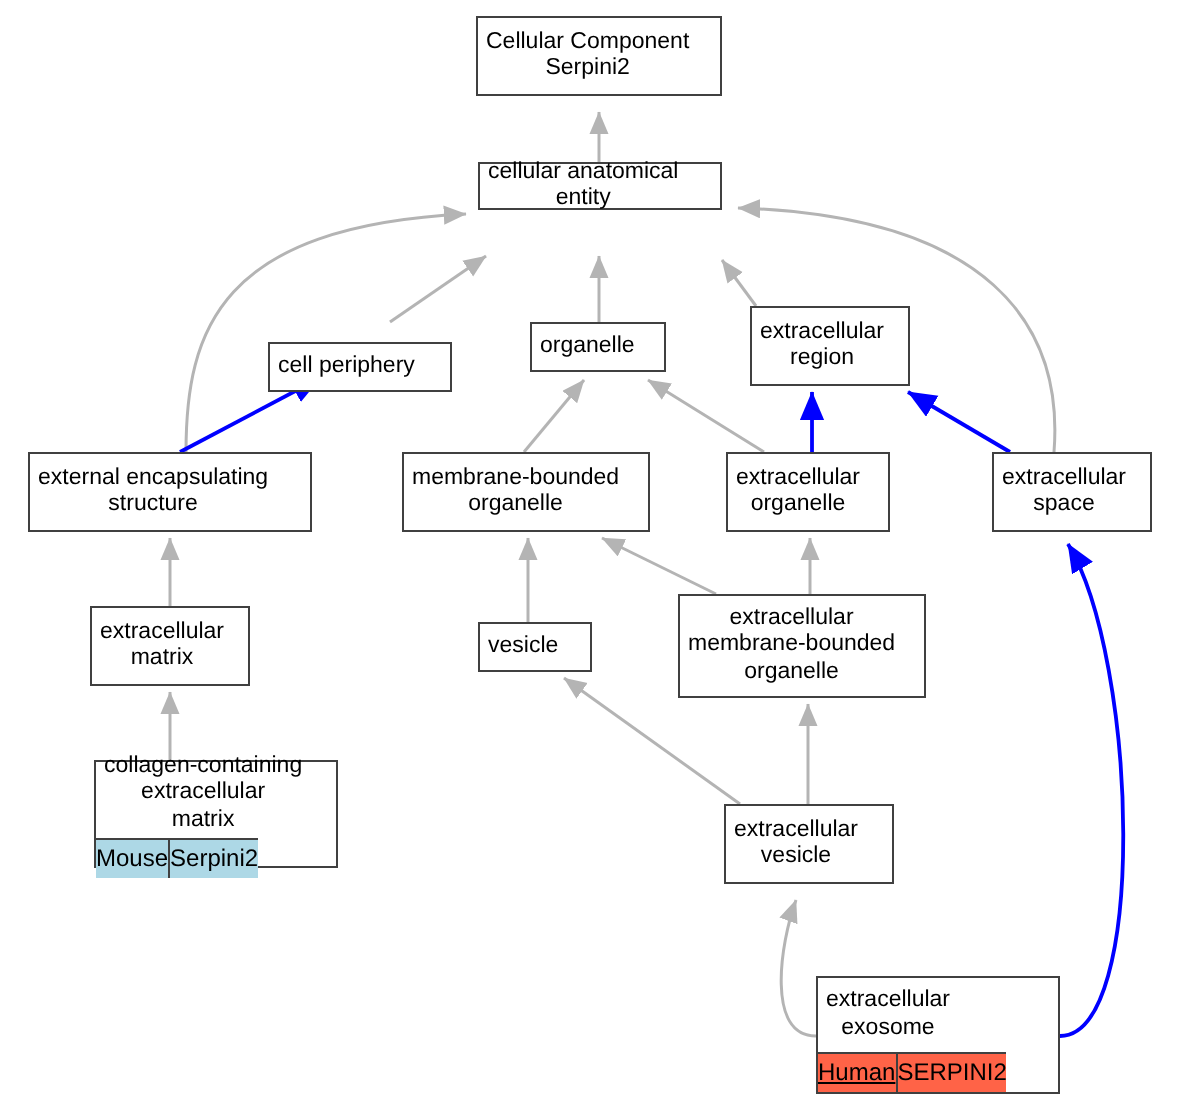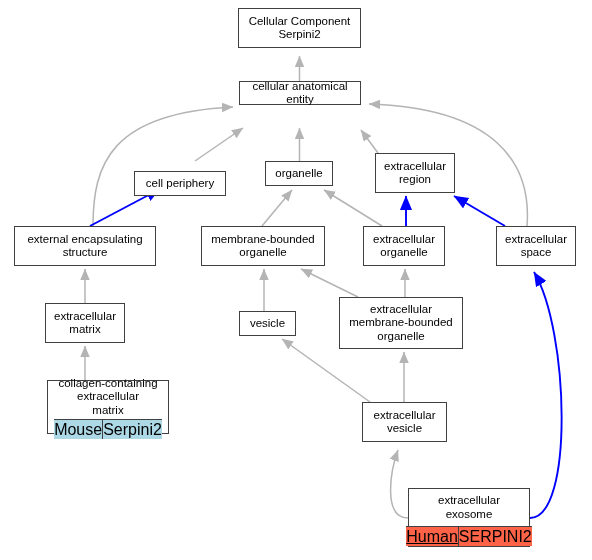--- a/index.html
+++ b/index.html
@@ -25,21 +25,21 @@
     width: 592px;
     height: 560px;
   }
   .node-box {
     position: absolute;
     box-sizing: border-box;
     background: #ffffff;
     border: 1.6px solid #404040;
     display: flex;
     flex-direction: column;
-    align-items: center;
+    align-items: flex-start;
     justify-content: center;
   }
   .node-title {
     text-align: center;
     font-size: 11.5px;
     line-height: 13.5px;
     color: #000000;
     padding: 2px 4px;
     white-space: pre-line;
     flex: 1 1 auto;
@@ -50,21 +50,21 @@
   .node-ann {
     display: flex;
     flex-direction: row;
     border-top: 1.6px solid #404040;
     height: 19px;
     flex: 0 0 auto;
   }
   .node-ann .ann-cell {
     flex: 1 1 50%;
     text-align: center;
-    font-size: 16px;
+    font-size: 12px;
     line-height: 19px;
     color: #000000;
     box-sizing: border-box;
   }
   .node-ann .ann-cell.ann-left {
     border-right: 1.6px solid #404040;
   }
 </style>
 </head>
 <body>

